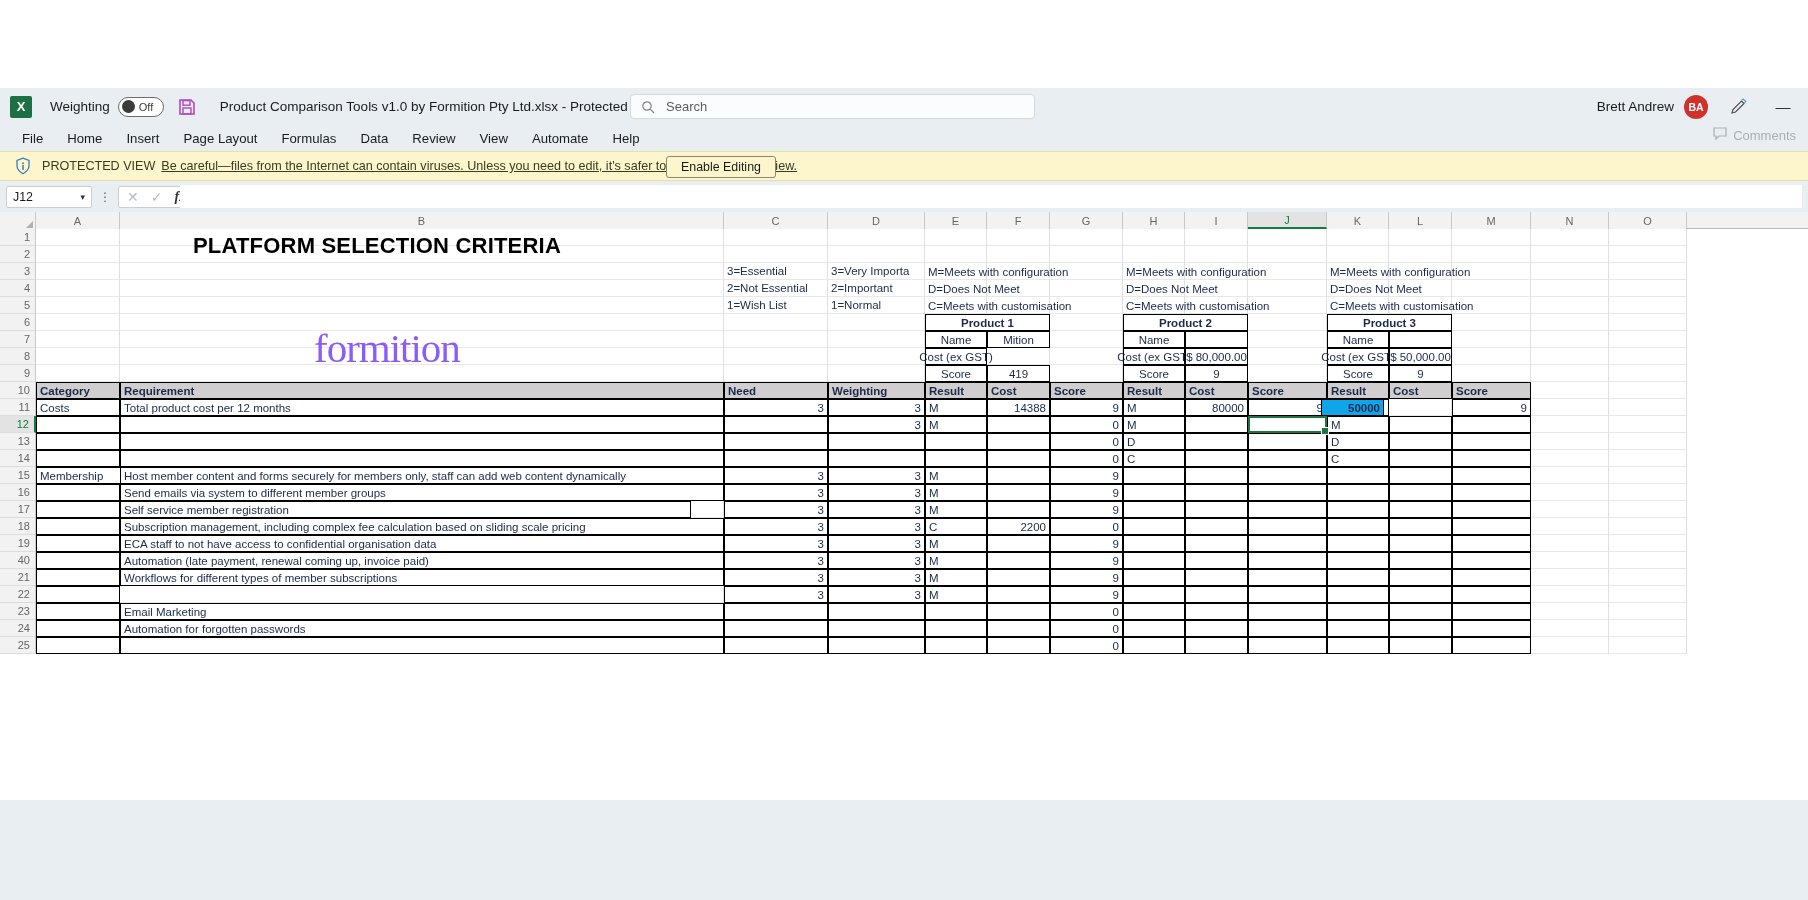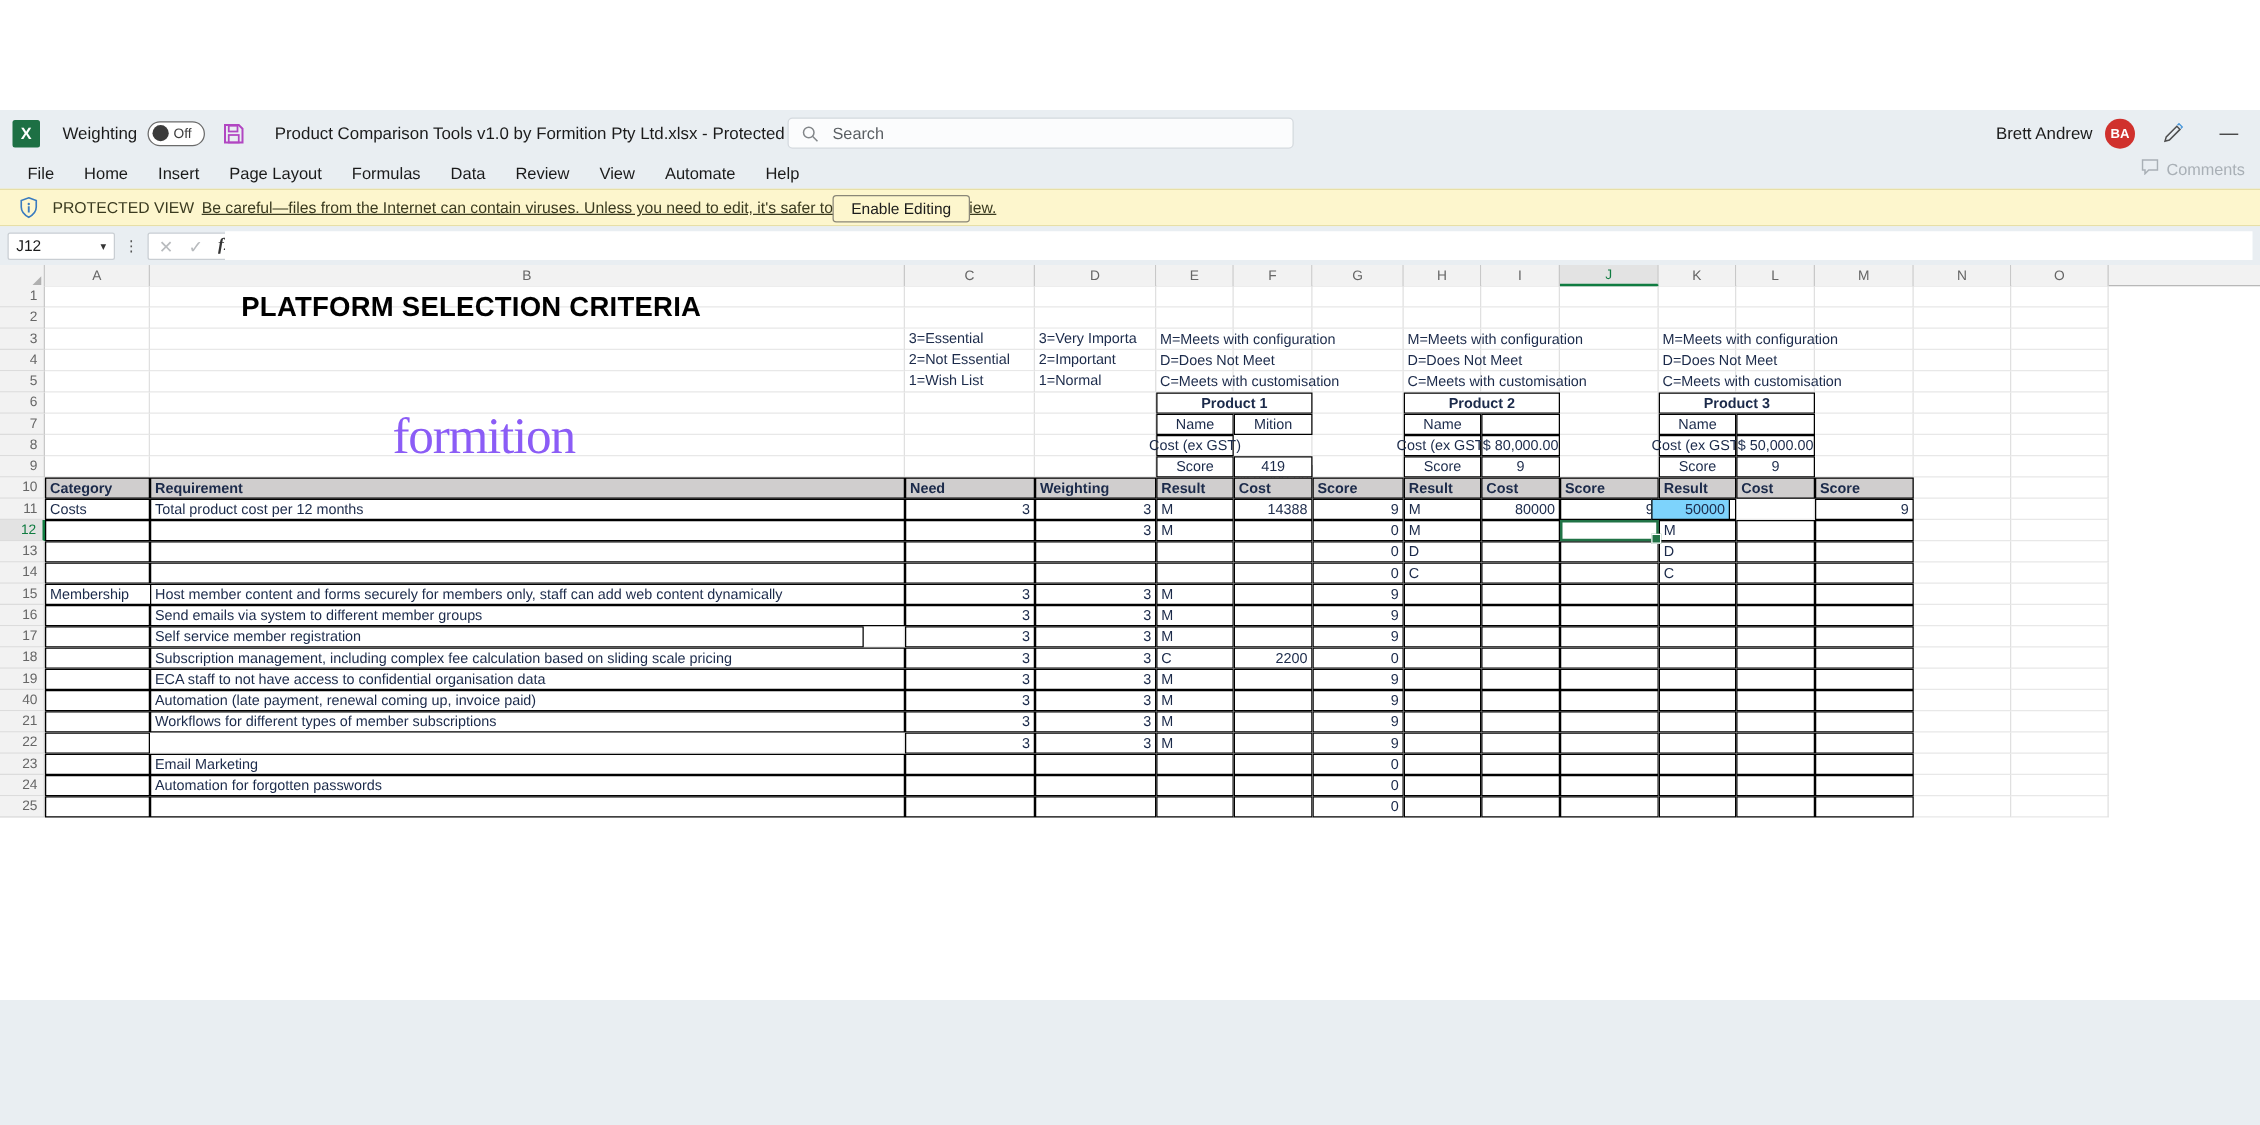--- a/index.html
+++ b/index.html
@@ -937,21 +937,21 @@
           <div class="gc  bordered" style="background: rgb(255, 255, 255); position: absolute; left: 84px; top: 170px; width: 604px; height: 17px; z-index: 2; overflow: visible;">Total product cost per 12 months</div>
           <div class="gc num bordered" style="background: rgb(255, 255, 255); position: absolute; left: 688px; top: 170px; width: 104px; height: 17px; z-index: 2;">3</div>
           <div class="gc num bordered" style="background: rgb(255, 255, 255); position: absolute; left: 792px; top: 170px; width: 97px; height: 17px; z-index: 2;">3</div>
           <div class="gc  bordered" style="background: rgb(255, 255, 255); position: absolute; left: 889px; top: 170px; width: 62px; height: 17px; z-index: 2;">M</div>
           <div class="gc num bordered" style="background: rgb(255, 255, 255); position: absolute; left: 951px; top: 170px; width: 63px; height: 17px; z-index: 2;">14388</div>
           <div class="gc num bordered" style="background: rgb(255, 255, 255); position: absolute; left: 1014px; top: 170px; width: 73px; height: 17px; z-index: 2;">9</div>
           <div class="gc  bordered" style="background: rgb(255, 255, 255); position: absolute; left: 1087px; top: 170px; width: 62px; height: 17px; z-index: 2;">M</div>
           <div class="gc num bordered" style="background: rgb(255, 255, 255); position: absolute; left: 1149px; top: 170px; width: 63px; height: 17px; z-index: 2;">80000</div>
           <div class="gc num bordered" style="background: rgb(255, 255, 255); position: absolute; left: 1212px; top: 170px; width: 79px; height: 17px; z-index: 2;">9</div>
           <div class="gc  bordered" style="background: rgb(255, 255, 255); position: absolute; left: 1291px; top: 170px; width: 62px; height: 17px; z-index: 2;">M</div>
-          <div class="gc num bordered" style="background: #7dd3fc; position: absolute; left: 1285px; top: 170px; width: 63px; height: 17px; z-index: 2;">50000</div>
+          <div class="gc num bordered" style="background: #0ea5e9; position: absolute; left: 1285px; top: 170px; width: 63px; height: 17px; z-index: 2; font-weight: bold;">50000</div>
           <div class="gc num bordered" style="background: rgb(255, 255, 255); position: absolute; left: 1416px; top: 170px; width: 79px; height: 17px; z-index: 2;">9</div>
           <div class="gc  bordered" style="background: rgb(255, 255, 255); position: absolute; left: 0px; top: 187px; width: 84px; height: 17px; z-index: 2;"></div>
           <div class="gc  bordered" style="background: rgb(255, 255, 255); position: absolute; left: 84px; top: 187px; width: 604px; height: 17px; z-index: 2; overflow: visible;"></div>
           <div class="gc num bordered" style="background: rgb(255, 255, 255); position: absolute; left: 688px; top: 187px; width: 104px; height: 17px; z-index: 2;"></div>
           <div class="gc num bordered" style="background: rgb(255, 255, 255); position: absolute; left: 792px; top: 187px; width: 97px; height: 17px; z-index: 2;">3</div>
           <div class="gc  bordered" style="background: rgb(255, 255, 255); position: absolute; left: 889px; top: 187px; width: 62px; height: 17px; z-index: 2;">M</div>
           <div class="gc num bordered" style="background: rgb(255, 255, 255); position: absolute; left: 951px; top: 187px; width: 63px; height: 17px; z-index: 2;"></div>
           <div class="gc num bordered" style="background: rgb(255, 255, 255); position: absolute; left: 1014px; top: 187px; width: 73px; height: 17px; z-index: 2;">0</div>
           <div class="gc  bordered" style="background: rgb(255, 255, 255); position: absolute; left: 1087px; top: 187px; width: 62px; height: 17px; z-index: 2;">M</div>
           <div class="gc num bordered" style="background: rgb(255, 255, 255); position: absolute; left: 1149px; top: 187px; width: 63px; height: 17px; z-index: 2;"></div>

